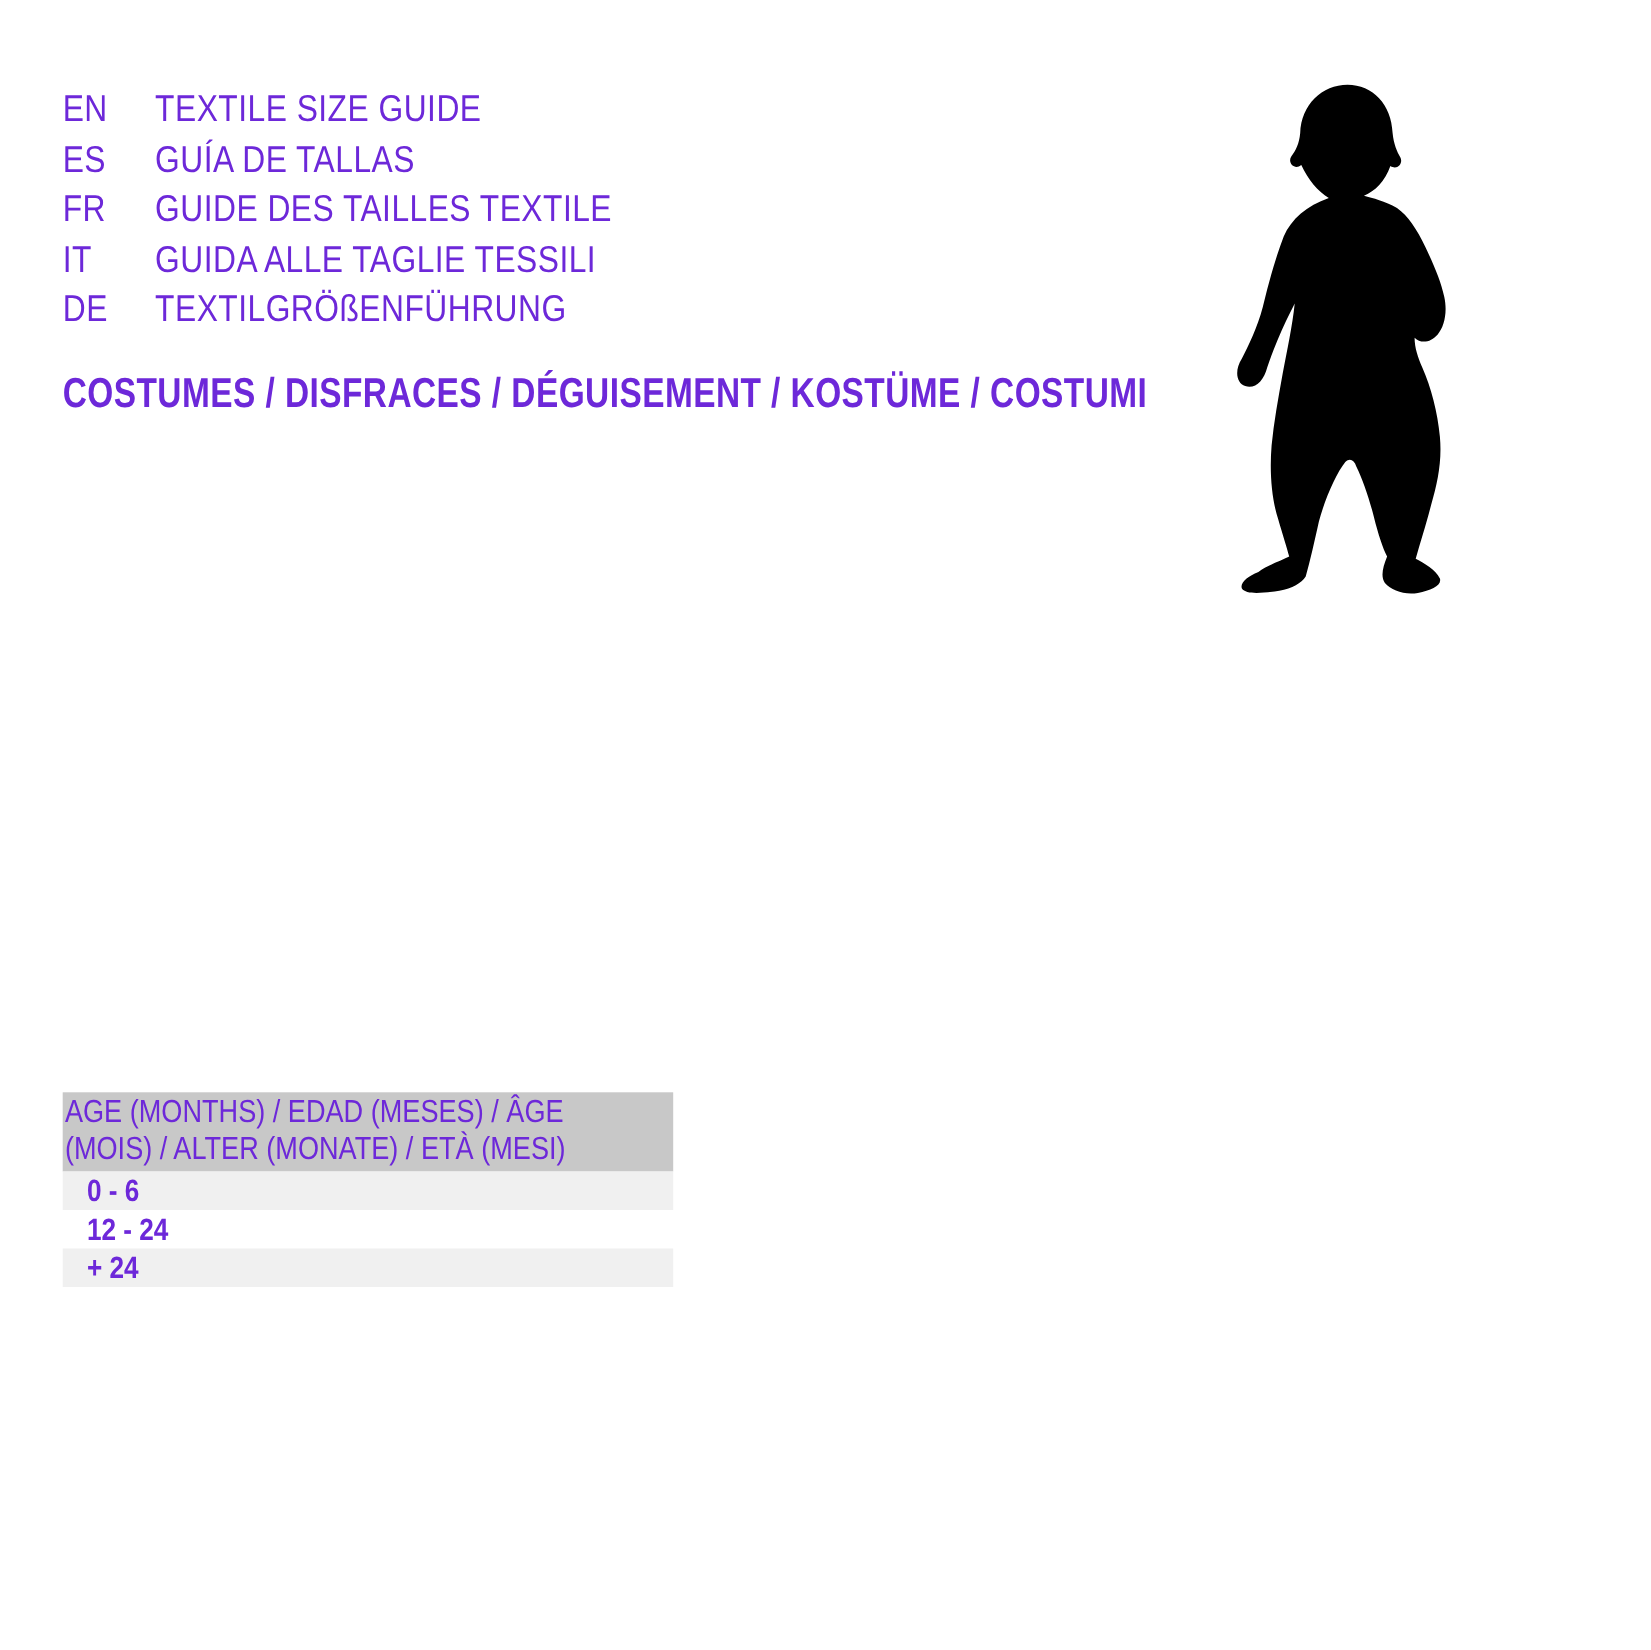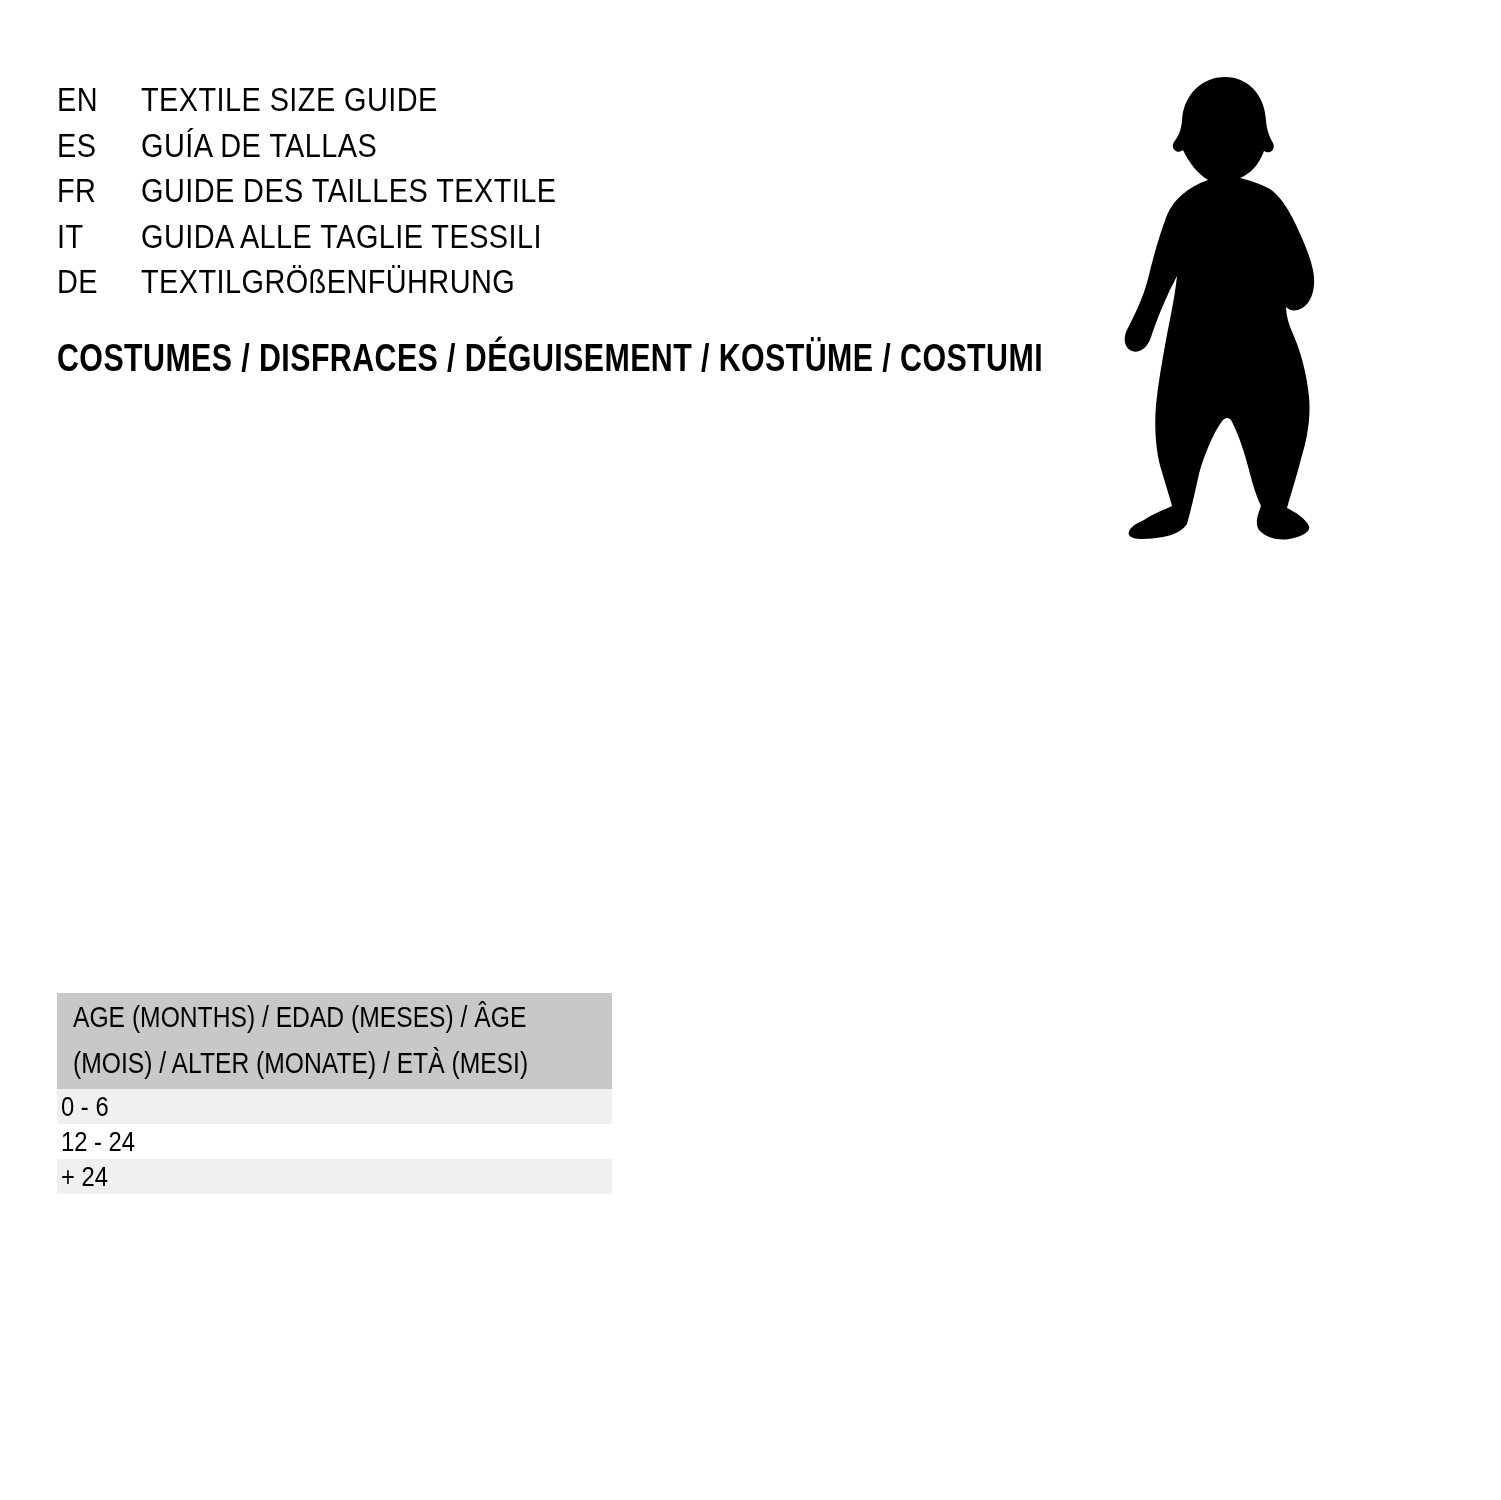--- a/index.html
+++ b/index.html
@@ -2,21 +2,21 @@
 <html><head>
 <meta charset="utf-8">
 <style>
   html, body { margin: 0; padding: 0; }
   .page {
     position: relative;
     width: 1501px;
     height: 1500px;
     background: #ffffff;
     font-family: "Liberation Sans", sans-serif;
-    color: #000000;
+    color: #6d28d9;
     overflow: hidden;
   }
   
   .cond {
     display: inline-block;
     transform: scaleX(0.85);
     transform-origin: 0 50%;
     white-space: nowrap;
   }
   .cond-wrap {
@@ -76,32 +76,33 @@
     left: 57px;
     top: 993px;
     width: 555px;
     font-size: 28px;
     font-weight: 500;
   }
   .size-table-header {
     background: #c8c8c8;
     min-height: 72px;
     box-sizing: border-box;
-    padding: 1px 0 3px 16px;
+    padding: 1px 0 3px 2px;
     font-size: 29px;
-    line-height: 46px;
+    line-height: 34px;
     display: flex;
     align-items: center;
   }
   .size-table-header .cond-wrap { width: 640px; }
   .size-row {
     height: 35px;
     line-height: 35px;
-    padding-left: 4px;
+    padding-left: 22px;
     box-sizing: border-box;
+    font-weight: bold;
   }
   .size-row:nth-child(even) { background: #f0f0f0; }
   .size-row:nth-child(odd) { background: #ffffff; }
 </style>
 </head>
 <body>
 
 <div class="page">
 
   <div class="lang-block">

